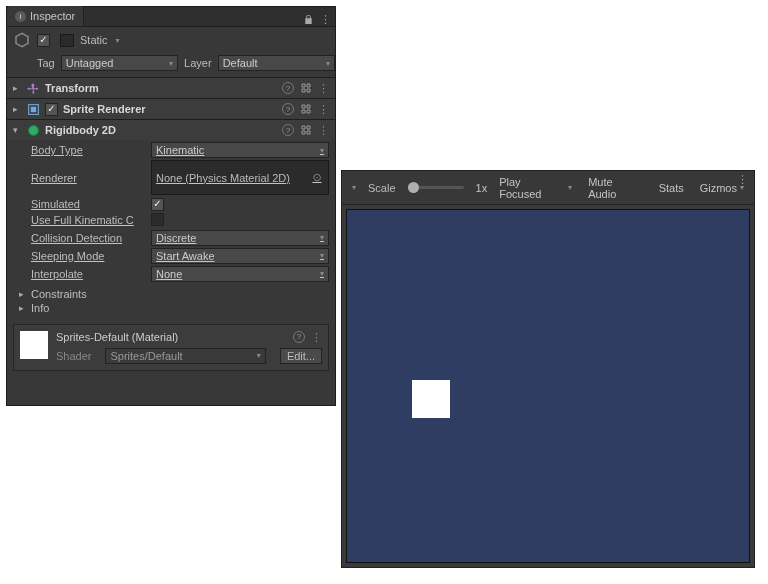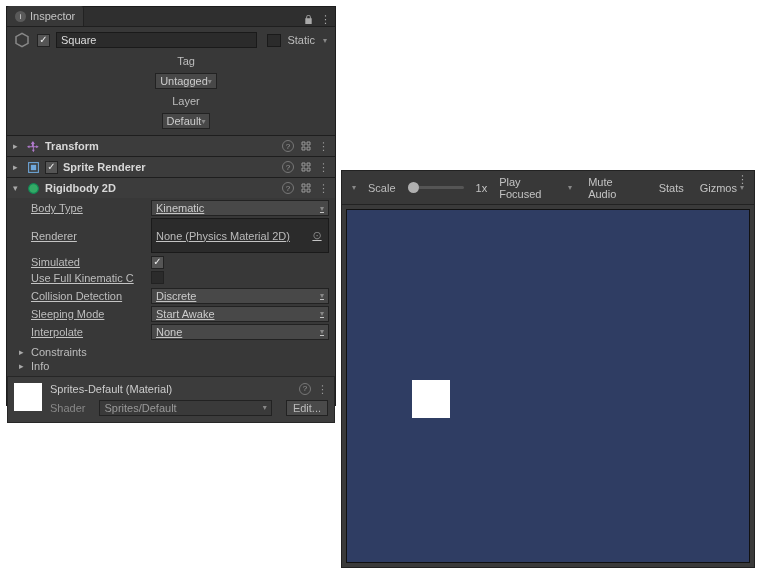--- a/index.html
+++ b/index.html
@@ -48,21 +48,21 @@
   .tabbar-right { margin-left:auto; display:flex; align-items:center; padding-right:4px; gap:6px; color:#aaa;}
   .lock-ico svg { display:block; }
 
   .go-header { display:flex; align-items:center; padding:4px 6px; gap:6px;}
   .cube-ico { width:18px; height:18px; color:#888;}
   .chk { width:13px; height:13px; background:#555; border:1px solid #222; display:inline-flex; align-items:center; justify-content:center; color:#eee; font-size:10px; line-height:1;}
   .name-field { flex:1; background:#2b2b2b; border:1px solid #1a1a1a; padding:1px 4px; color:#ddd;}
   .static-box { width:14px; height:13px; background:#2b2b2b; border:1px solid #1a1a1a; margin-left:4px;}
   .drop-small { font-size:8px; color:#888; padding:0 2px;}
 
-  .tag-row { display:flex; align-items:center; padding:2px 0 6px 30px; gap:6px;flex-direction:column;}
+  .tag-row { display:flex; align-items:center; padding:2px 0 6px 30px; gap:6px;}
   .lbl { color:#bdbdbd; }
   .dd { flex:1; background:#484848; border:1px solid #222; padding:1px 4px; display:flex; align-items:center; justify-content:space-between; color:#ccc;}
   .dd .car{ font-size:8px; color:#888;}
 
   .comp { border-top:1px solid #1e1e1e; }
   .comp-head { display:flex; align-items:center; padding:3px 6px; gap:5px; background:#3c3c3c;}
   .fold { color:#aaa; font-size:9px; width:8px;}
   .comp-ico { width:14px; height:14px; display:flex; align-items:center; justify-content:center;}
   .comp-title { font-weight:bold; color:#d8d8d8;}
   .comp-right { margin-left:auto; display:flex; align-items:center; gap:6px; color:#999;}
@@ -73,21 +73,21 @@
   .prow { display:flex; align-items:center; }
   .prow .plbl { width:120px; color:#bdbdbd;}
   .prow .pval { flex:1; background:#484848; border:1px solid #222; padding:1px 4px; display:flex; align-items:center; justify-content:space-between; color:#ccc;}
   .prow .pval .car{font-size:8px;color:#888;}
   .prow .objfield { flex:1; background:#2b2b2b; border:1px solid #1a1a1a; padding:10px 4px; display:flex; align-items:center; justify-content:space-between; color:#bbb;}
   .prow .objfield .picker { width:14px; text-align:center; color:#888;}
   .prow .chkcell { flex:1; }
   .sublist { padding:2px 6px 4px 12px; display:flex; flex-direction:column; gap:2px;}
   .subfold { display:flex; align-items:center; gap:4px; color:#bdbdbd;}
 
-  .mat-block { background:#3c3c3c; border:1px solid #262626; padding:6px; display:flex; gap:8px;}
+  .mat-block { margin:6px; background:#3c3c3c; border:1px solid #262626; padding:6px; display:flex; gap:8px;}
   .mat-preview { width:28px; height:28px; background:#fff;}
   .mat-info { flex:1; display:flex; flex-direction:column; gap:4px;}
   .mat-top { display:flex; align-items:center; justify-content:space-between;}
   .mat-title { color:#ccc;}
   .shader-row{ display:flex; align-items:center; gap:14px;}
   .shader-row .dd { flex:1;}
   .edit-btn { background:#4a4a4a; border:1px solid #222; padding:1px 6px; color:#bbb;}
 
   .add-comp-wrap { padding:14px 40px 10px; border-top:1px solid #222; margin-top:auto;}
   .add-comp-btn { width:100%; background:#585858; border:1px solid #2a2a2a; padding:3px; text-align:center; color:#ddd;}
@@ -146,21 +146,20 @@
     </div>
   </div>
 
   <div class="go-header">
     <span class="cube-ico">
       <svg width="18" height="18" viewBox="0 0 24 24">
           <path d="M12 2l9 5v10l-9 5-9-5V7l9-5zm0 2.2L5 8v8l7 3.8L19 16V8l-7-3.8z"></path>
         </svg>
     </span>
     <span class="chk">✓</span>
-    <div class="name-field"><span>Square</span></div>
     <span class="static-box"></span>
     <span class="lbl">Static</span>
     <span class="drop-small">▾</span>
   </div>
   <div class="tag-row">
     <span class="lbl">Tag</span>
     <div class="dd">
         <span>Untagged</span>
         <span class="car">▾</span>
       </div>

